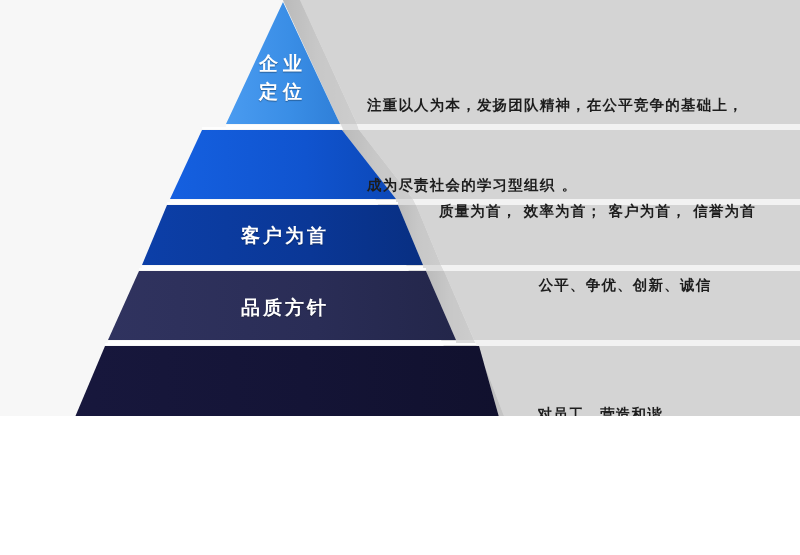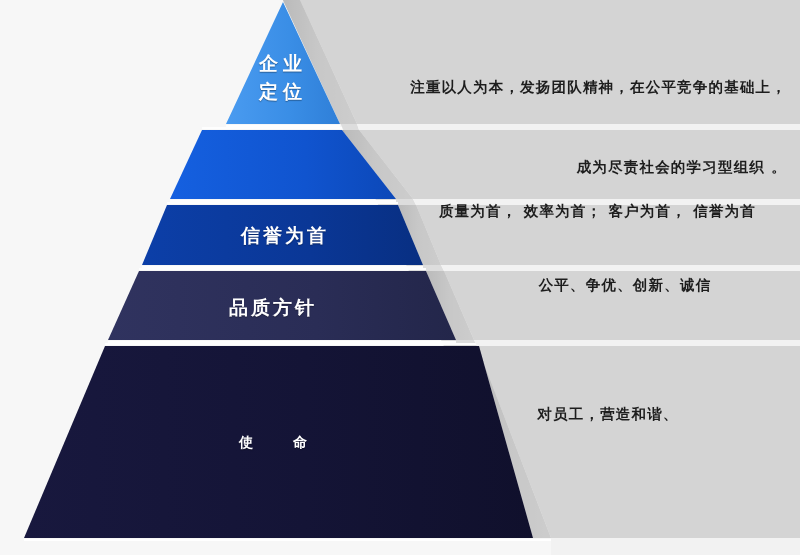--- a/index.html
+++ b/index.html
@@ -6,21 +6,21 @@
     margin: 0;
     padding: 0;
     background: #ffffff;
   }
   body {
     font-family: "DejaVu Sans", "Liberation Sans", sans-serif;
   }
   #stage {
     position: relative;
     width: 800px;
-    height: 555px;
+    height: 416px;
     overflow: hidden;
     background: #4d7c0f;
   }
   #svg-root {
     position: absolute;
     left: 0;
     top: 0;
     width: 800px;
     height: 555px;
   }
@@ -145,27 +145,27 @@
       <polygon points="441,265 800,265 800,271 444,271"></polygon>
       <polygon points="474,340 800,340 800,346 477,346"></polygon>
       <polygon points="551,538 800,538 800,555 551,555"></polygon>
     </g>
   </svg>
 
   <div class="tier-label t1" style="left:226px; top:50px; width:114px;">企业
 定位</div>
 
 
-  <div class="tier-label t3" style="left:150px; top:222px; width:270px;">信誉为首</div>
+  <div class="tier-label t3" style="left:150px; top:222px; width:270px;">客户为首</div>
 
-  <div class="tier-label t4" style="left:108px; top:294px; width:330px;">品质方针</div>
+  <div class="tier-label t4" style="left:120px; top:294px; width:330px;">品质方针</div>
 
   <div class="tier-label t5" style="left:40px; top:432px; width:470px;">使　　命</div>
 
-  <div class="desc left" style="left:367px; top:20px; width:420px;text-align:right;">
+  <div class="desc left" style="left:367px; top:38px; width:420px;">
     <span class="desc-line">注重以人为本，发扬团队精神，在公平竞争的基础上，</span>
     <span class="desc-line">成为尽责社会的学习型组织 。</span>
   </div>
 
   <div class="desc center" style="left:400px; top:144px; width:395px;">
     <span class="desc-line">质量为首， 效率为首； 客户为首， 信誉为首</span>
   </div>
 
   <div class="desc center" style="left:455px; top:218px; width:340px;text-align:center;">
     <span class="desc-line">公平、争优、创新、诚信</span>

